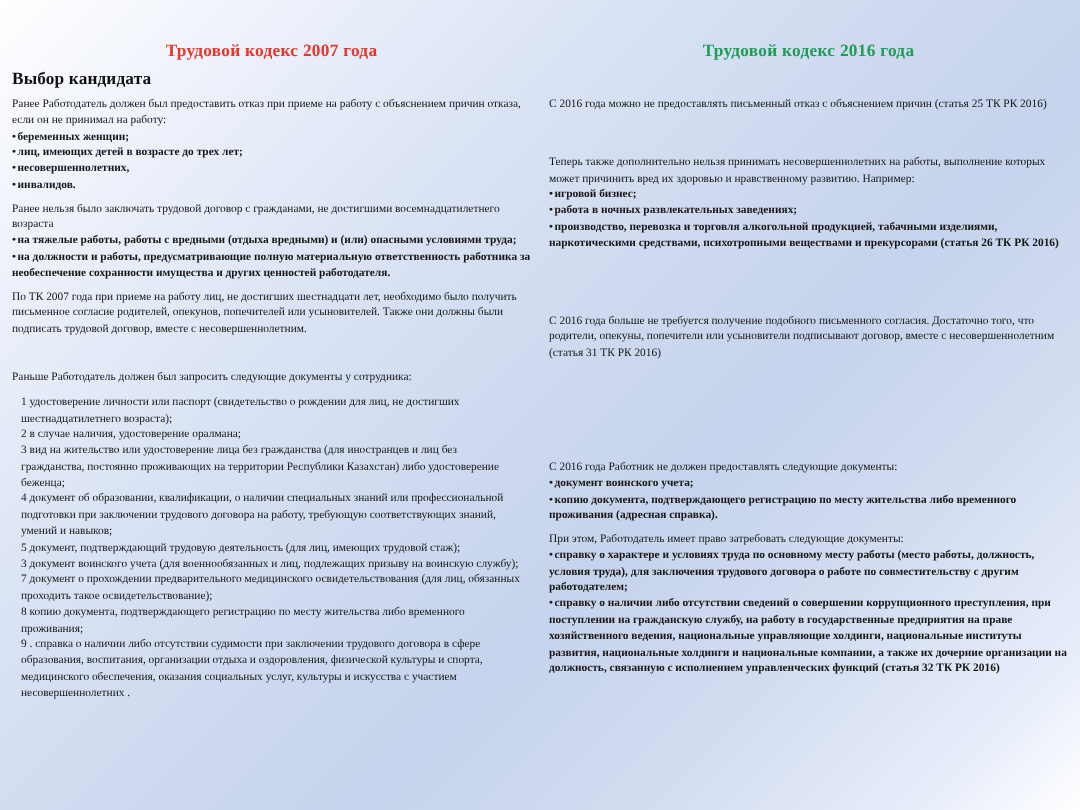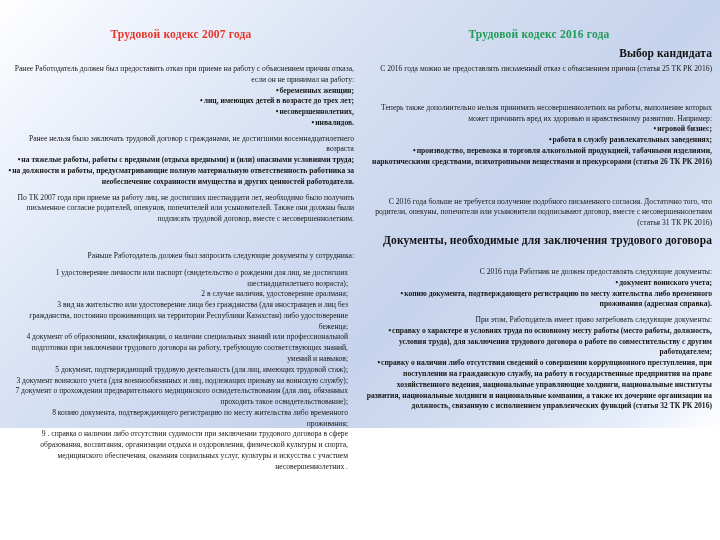--- a/index.html
+++ b/index.html
@@ -9,21 +9,21 @@
   body {
     width: 720px;
     height: 540px;
     overflow: hidden;
     font-family: "Liberation Serif", serif;
     background: #ffffff;
   }
   .slide {
     position: relative;
     width: 720px;
-    height: 428px;
+    height: 540px;
     background: linear-gradient(135deg,
         #ffffff 0%,
         #eef2fb 14%,
         #dbe4f5 32%,
         #cfdaf0 48%,
         #c6d3ec 62%,
         #d4deF2 78%,
         #e8eefa 92%,
         #ffffff 100%);
     box-sizing: border-box;
@@ -55,35 +55,35 @@
   }
   .code-title {
     font-weight: bold;
     font-size: 11.5px;
     letter-spacing: 0.2px;
   }
   .code-2007 { color: #e8352a; }
   .code-2016 { color: #1f9c55; }
 
   .section-head {
-    text-align: right;
+    text-align: left;
     font-weight: bold;
     font-size: 11.5px;
     color: #121212;
     padding: 3px 4px 3px 4px;
     letter-spacing: 0.1px;
     margin-top: 48px;
   }
   .section-head.small { font-size: 10.5px; }
 
   .body-text {
     font-size: 7.6px;
     line-height: 1.42;
     color: #161616;
-    text-align: right;
+    text-align: left;
   }
   .body-text p {
     margin: 0 0 0 0;
   }
   .body-text .blk { margin-bottom: 5px; }
   .body-text .blk:last-child { margin-bottom: 0; }
   .body-text ul {
     margin: 0;
     padding: 0;
     list-style: none;
@@ -145,58 +145,55 @@
             </div>
           </td>
           <td class="body-text">
             <div class="blk">
               <p>С 2016 года можно не предоставлять письменный отказ с объяснением причин (статья 25 ТК РК 2016)</p>
             </div>
             <div class="blk" style="margin-top:28px;">
               <p>Теперь также дополнительно нельзя принимать несовершеннолетних на работы, выполнение которых может причинить вред их здоровью и нравственному развитию. Например:</p>
               <ul>
                 <li>игровой бизнес;</li>
-                <li>работа в службу развлекательных заведениях;</li>
+                <li>работа в ночных развлекательных заведениях;</li>
                 <li>производство, перевозка и торговля алкогольной продукцией, табачными изделиями, наркотическими средствами, психотропными веществами и прекурсорами (статья 26 ТК РК 2016)</li>
               </ul>
             </div>
           </td>
         </tr>
 
 
         <tr>
           <td class="body-text">
             <p>По ТК 2007 года при приеме на работу лиц, не достигших шестнадцати лет, необходимо было получить письменное согласие родителей, опекунов, попечителей или усыновителей. Также они должны были подписать трудовой договор, вместе с несовершеннолетним.</p>
           </td>
           <td class="body-text">
-            <p style="margin-top:4px;">С 2016 года больше не требуется получение подобного письменного согласия. Достаточно того, что родители, опекуны, попечители или усыновители подписывают договор, вместе с несовершеннолетним (статья 31 ТК РК 2016)</p>
-          </td>
-        </tr>
-
-        <tr>
-          <td colspan="2" class="section-head">Документы, необходимые для заключения трудового договора</td>
-        </tr>
+            <p style="margin-top:16px;">С 2016 года больше не требуется получение подобного письменного согласия. Достаточно того, что родители, опекуны, попечители или усыновители подписывают договор, вместе с несовершеннолетним (статья 31 ТК РК 2016)</p>
+          </td>
+        </tr>
+
 
         <tr>
           <td class="body-text">
             <p>Раньше Работодатель должен был запросить следующие документы у сотрудника:</p>
             <ol>
               <li>1 удостоверение личности или паспорт (свидетельство о рождении для лиц, не достигших шестнадцатилетнего возраста);</li>
               <li>2 в случае наличия, удостоверение оралмана;</li>
               <li>3 вид на жительство или удостоверение лица без гражданства (для иностранцев и лиц без гражданства, постоянно проживающих на территории Республики Казахстан) либо удостоверение беженца;</li>
               <li>4 документ об образовании, квалификации, о наличии специальных знаний или профессиональной подготовки при заключении трудового договора на работу, требующую соответствующих знаний, умений и навыков;</li>
               <li>5 документ, подтверждающий трудовую деятельность (для лиц, имеющих трудовой стаж);</li>
               <li>3 документ воинского учета (для военнообязанных и лиц, подлежащих призыву на воинскую службу);</li>
               <li>7 документ о прохождении предварительного медицинского освидетельствования (для лиц, обязанных проходить такое освидетельствование);</li>
               <li>8 копию документа, подтверждающего регистрацию по месту жительства либо временного проживания;</li>
               <li>9 . справка о наличии либо отсутствии судимости при заключении трудового договора в сфере образования, воспитания, организации отдыха и оздоровления, физической культуры и спорта, медицинского обеспечения, оказания социальных услуг, культуры и искусства с участием несовершеннолетних .</li>
             </ol>
           </td>
           <td class="body-text">
-            <div class="blk" style="margin-top:16px;">
+            <div class="blk" style="margin-top:60px;">
               <p>С 2016 года Работник не должен предоставлять следующие документы:</p>
               <ul>
                 <li>документ воинского учета;</li>
                 <li>копию документа, подтверждающего регистрацию по месту жительства либо временного проживания (адресная справка).</li>
               </ul>
             </div>
             <div class="blk">
               <p>При этом, Работодатель имеет право затребовать следующие документы:</p>
               <ul>
                 <li>справку о характере и условиях труда по основному месту работы (место работы, должность, условия труда), для заключения трудового договора о работе по совместительству с другим работодателем;</li>

